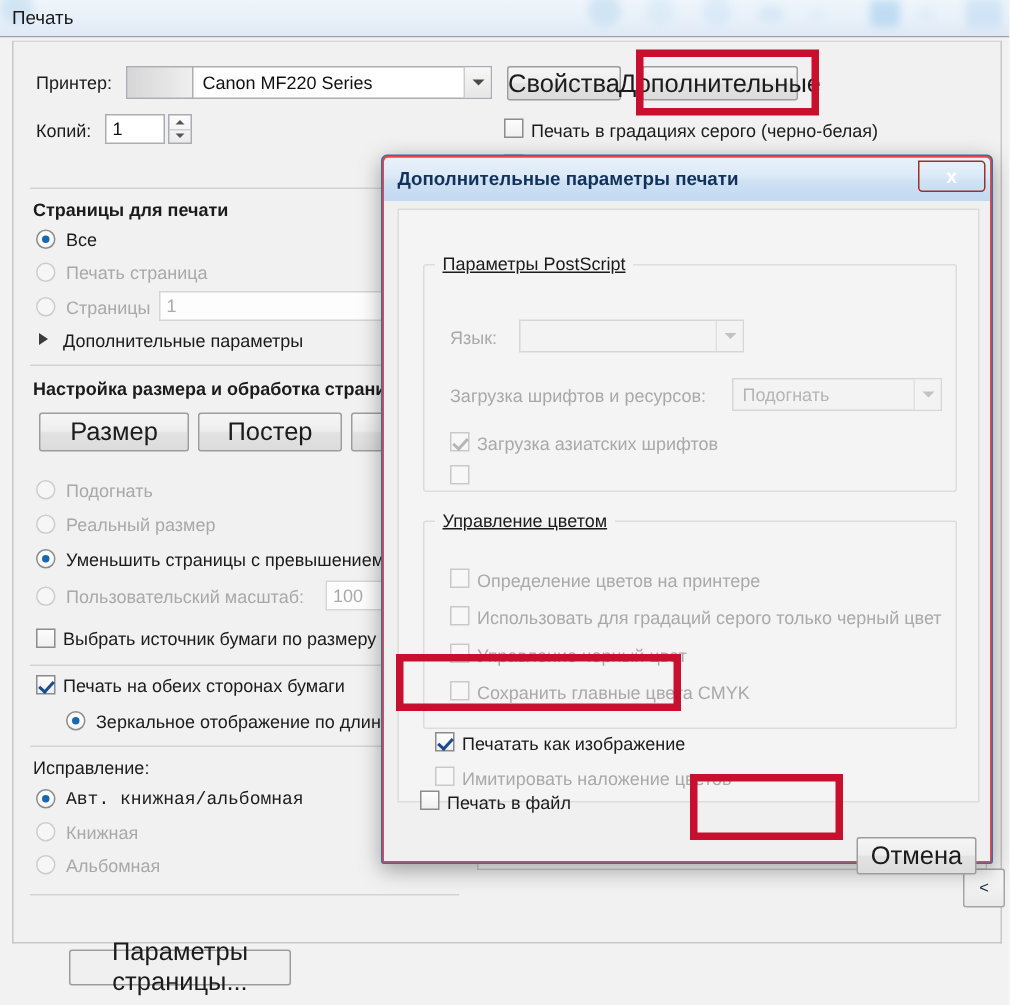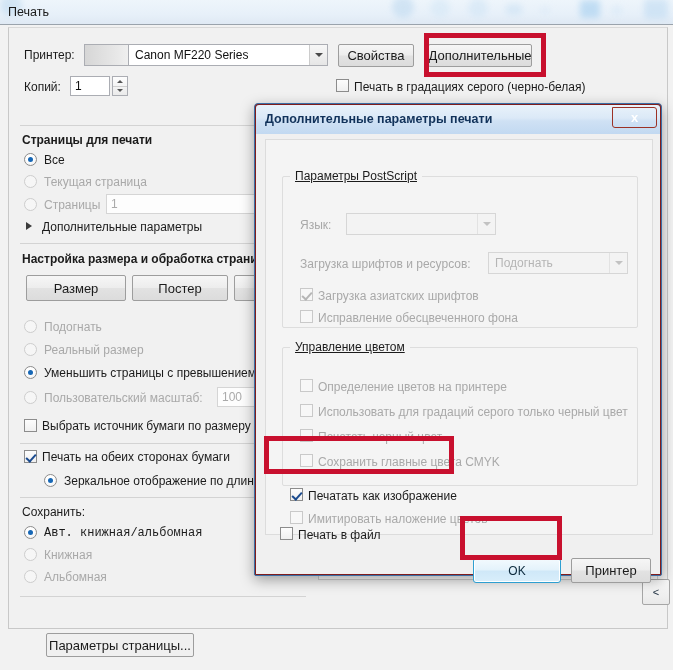--- a/index.html
+++ b/index.html
@@ -91,21 +91,21 @@
     background: linear-gradient(90deg,#d6d6d6,#e7e7e7 70%,#efefef);
     border: 1px solid #abadb3; border-right: none;
     box-sizing: border-box;
   }
 
   .btn {
     position: absolute;
     background: linear-gradient(180deg,#f6f6f6 0%,#ededed 48%,#e2e2e2 52%,#dcdcdc 100%);
     border: 1px solid #9d9d9d;
     border-radius: 2px;
-    font-size: 13px;
+    font-size: 17px;
     color: #1b1b1b;
     display: flex; align-items: center; justify-content: center;
     box-sizing: border-box;
     text-align: center;
   }
   .btn.flat { background: #f0f0f0; }
 
   .txtbox {
     position: absolute;
     background: #fff;
@@ -201,21 +201,21 @@
     display:flex;align-items:center;justify-content:center;
     font-size: 11px; color:#234;
     box-sizing:border-box;
   }
 
   
   .adv-dialog {
     position: absolute;
     left: 254px; top: 103px;
     width: 408px; height: 473px;
-    background: #7f1d1d;
+    background: #ef4444;
     border: 1px solid #3b6ea5;
     border-radius: 4px 4px 2px 2px;
     box-shadow: 0 4px 14px rgba(0,0,0,.35);
     box-sizing: border-box;
   }
   .adv-titlebar {
     position: absolute; left: 1px; top: 1px; right: 1px; height: 29px;
     background: linear-gradient(180deg,#e9f2fa 0%,#dbe9f7 45%,#cfe1f4 55%,#c2d9f1 100%);
     border-radius: 3px 3px 0 0;
     border-bottom: 1px solid #a7c3e0;
@@ -334,21 +334,21 @@
     <div class="cbx" style="left:336px;top:103px;"></div>
 
     <div class="hr" style="left:20px;top:125px;width:286px;"></div>
 
     <div class="group-title" style="left:22px;top:133px;">Страницы для печати</div>
 
     <div class="rad sel" style="left:24px;top:153px;"></div>
     <div class="lbl" style="left:44px;top:153px;">Все</div>
 
     <div class="rad dim" style="left:24px;top:175px;"></div>
-    <div class="lbl lbl-dim" style="left:44px;top:175px;">Текущая страница</div>
+    <div class="lbl lbl-dim" style="left:44px;top:175px;">Печать страница</div>
 
     <div class="rad dim" style="left:24px;top:198px;"></div>
     <div class="lbl lbl-dim" style="left:44px;top:198px;">Страницы</div>
     <div class="txtbox dim" style="left:106px;top:194px;width:180px;height:20px;">1</div>
 
     <div class="tri" style="left:26px;top:222px;"></div>
     <div class="lbl" style="left:42px;top:220px;">Дополнительные параметры</div>
 
     <div class="hr" style="left:20px;top:243px;width:286px;"></div>
 
@@ -377,21 +377,21 @@
     <div class="hr" style="left:20px;top:443px;width:286px;"></div>
 
     <div class="cbx checked" style="left:24px;top:450px;"></div>
     <div class="lbl nowrap" style="left:42px;top:450px;">Печать на обеих сторонах бумаги</div>
 
     <div class="rad sel" style="left:44px;top:474px;"></div>
     <div class="lbl nowrap" style="left:64px;top:474px;">Зеркальное отображение по длинному краю</div>
 
     <div class="hr" style="left:20px;top:497px;width:286px;"></div>
 
-    <div class="lbl" style="left:22px;top:505px;">Сохранить:</div>
+    <div class="lbl" style="left:22px;top:505px;">Исправление:</div>
 
     <div class="rad sel" style="left:24px;top:526px;"></div>
     <div class="lbl" style="left:44px;top:526px;font-family:Liberation Mono, monospace;">Авт. книжная/альбомная</div>
 
     <div class="rad dim" style="left:24px;top:548px;"></div>
     <div class="lbl lbl-dim" style="left:44px;top:548px;">Книжная</div>
 
     <div class="rad dim" style="left:24px;top:570px;"></div>
     <div class="lbl lbl-dim" style="left:44px;top:570px;">Альбомная</div>
 
@@ -430,49 +430,47 @@
           <span class="cval">Подогнать</span>
           <span class="carrow">
               <i></i>
             </span>
         </div>
 
         <div class="cbx checked dim" style="left:34px;top:148px;"></div>
         <div class="lbl lbl-dim" style="left:52px;top:149px;">Загрузка азиатских шрифтов</div>
 
         <div class="cbx dim" style="left:34px;top:170px;"></div>
-        <div class="lbl lbl-dim" style="left:52px;top:171px;">Исправление обесцвеченного фона</div>
 
         <div class="fieldset" style="left:16px;top:207px;width:356px;height:139px;"></div>
         <div class="fieldset-legend" style="left:24px;top:200px;">Управление цветом</div>
 
         <div class="cbx dim" style="left:34px;top:239px;"></div>
         <div class="lbl lbl-dim" style="left:52px;top:240px;">Определение цветов на принтере</div>
 
         <div class="cbx dim" style="left:34px;top:264px;"></div>
         <div class="lbl lbl-dim nowrap" style="left:52px;top:265px;">Использовать для градаций серого только черный цвет</div>
 
         <div class="cbx dim" style="left:34px;top:289px;"></div>
-        <div class="lbl lbl-dim" style="left:52px;top:290px;">Печатать черный цвет</div>
+        <div class="lbl lbl-dim" style="left:52px;top:290px;">Управление черный цвет</div>
 
         <div class="cbx dim" style="left:34px;top:314px;"></div>
         <div class="lbl lbl-dim" style="left:52px;top:315px;">Сохранить главные цвета CMYK</div>
 
         <div class="cbx checked" style="left:24px;top:348px;"></div>
         <div class="lbl" style="left:42px;top:349px;">Печатать как изображение</div>
 
         <div class="cbx dim" style="left:24px;top:371px;"></div>
         <div class="lbl lbl-dim" style="left:42px;top:372px;">Имитировать наложение цветов</div>
       </div>
 
       <div class="cbx" style="left:24px;top:393px;"></div>
       <div class="lbl" style="left:42px;top:394px;">Печать в файл</div>
 
-      <div class="ok-btn" style="left:217px;top:424px;width:88px;height:25px;">OK</div>
-      <div class="btn" style="left:315px;top:424px;width:80px;height:25px;">Принтер</div>
+      <div class="btn" style="left:315px;top:424px;width:80px;height:25px;">Отмена</div>
     </div>
   </div>
 
   <div class="redbox" style="left:424px;top:33px;width:122px;height:44px;"></div>
   <div class="redbox" style="left:264px;top:436px;width:190px;height:38px;"></div>
   <div class="redbox" style="left:460px;top:516px;width:102px;height:44px;"></div>
 
 </div>
 
 </body></html>

